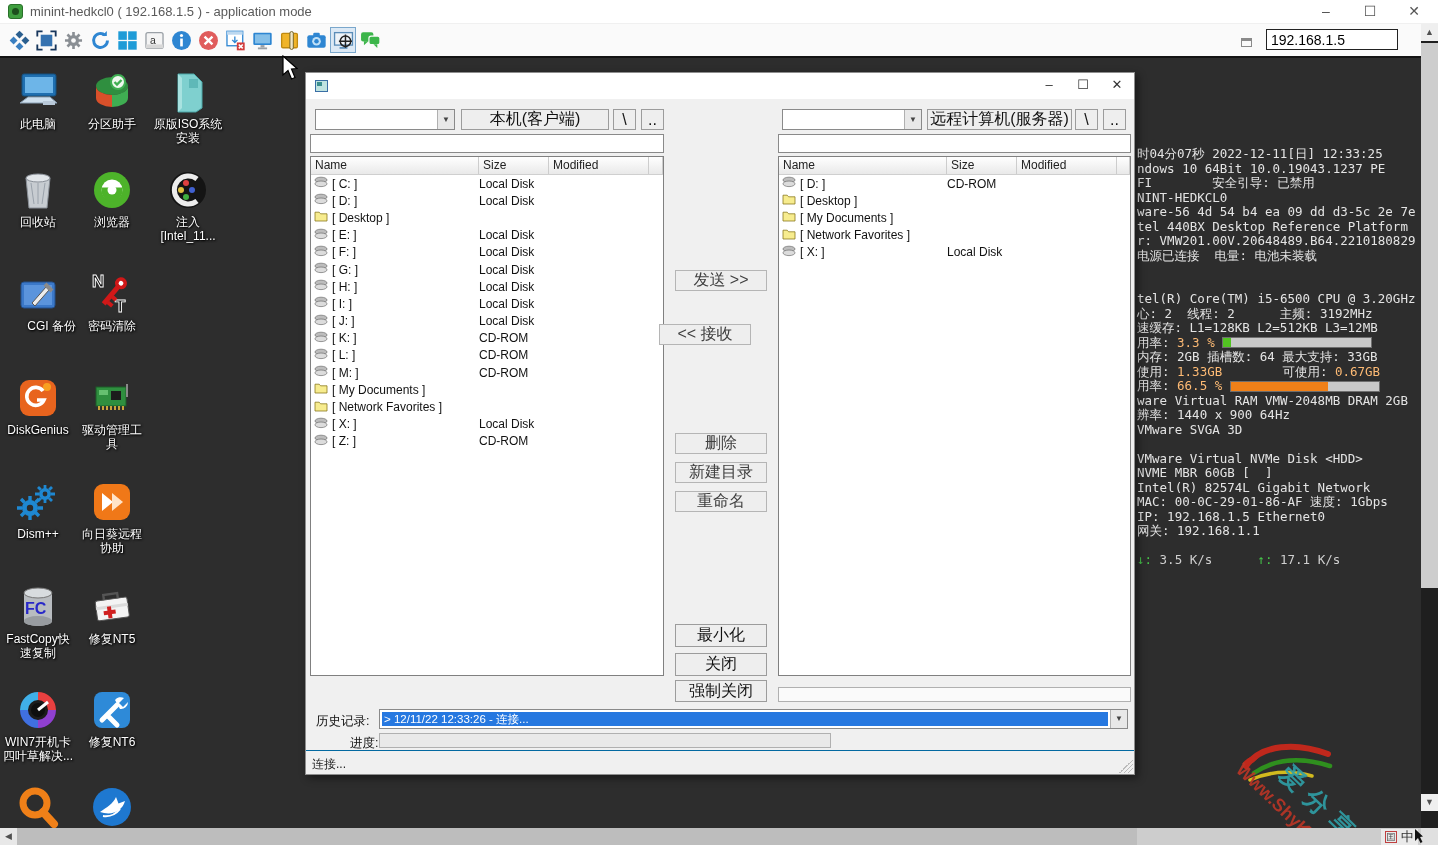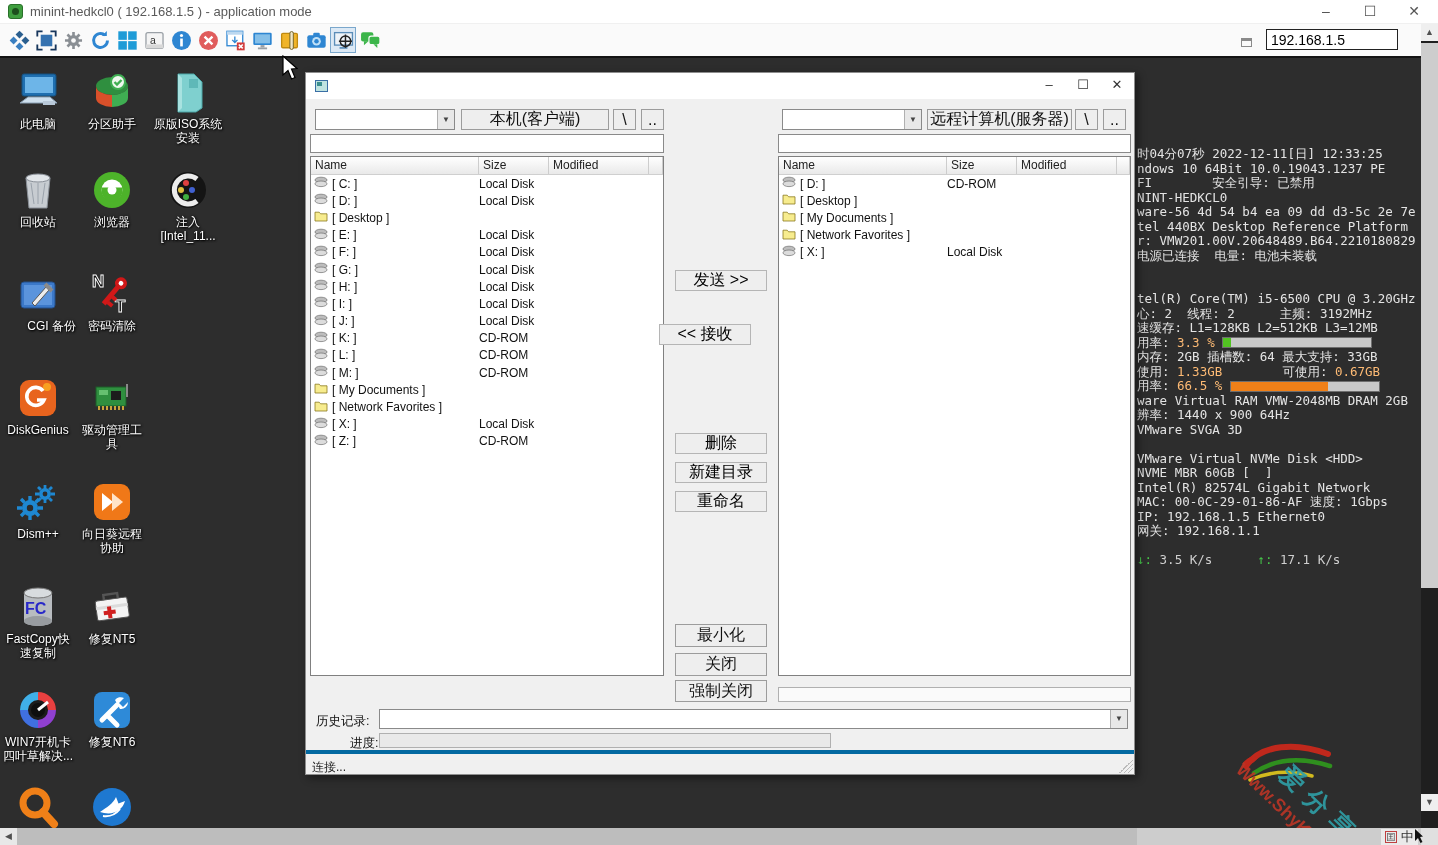--- a/index.html
+++ b/index.html
@@ -63,35 +63,35 @@
   .dlg-title .txt { position:absolute; left:31px; top:6px; font-size:12.5px; color:#222; }
   .dlg-btn { position:absolute; top:0; width:34px; height:26px; text-align:center; line-height:24px; font-size:13px; color:#333; }
   .dlg-btn.min { right:68px; } .dlg-btn.max { right:34px; } .dlg-btn.cls { right:0; }
 
   .combo { position:absolute; height:21px; background:#fff; border:1px solid #8a8a8a; }
   .combo .arrow { position:absolute; right:0; top:0; width:17px; height:19px; background:#e8e8e8; border-left:1px solid #b0b0b0; font-size:8px; color:#444; text-align:center; line-height:19px; }
   .combo .val { position:absolute; left:2px; top:2px; right:19px; bottom:2px; font-size:11.5px; line-height:15px; padding-left:2px; overflow:hidden; white-space:nowrap; }
   .combo.sel .val { background:#2678e0; color:#fff; }
 
   .btn { position:absolute; height:21px; background:#eeeeee; border:1px solid #9c9c9c; font-size:16px; color:#111; display:flex; align-items:center; justify-content:center; }
-  .btn.gray { color:#000000; border-color:#b5b5b5; }
+  .btn.gray { color:#404040; border-color:#b5b5b5; }
 
   .pathbox { position:absolute; height:19px; background:#fff; border:1px solid #8a8a8a; }
   .flist { position:absolute; top:83px; height:520px; background:#fff; border:1px solid #808080; overflow:hidden; }
   .fl-head { display:flex; height:18px; border-bottom:1px solid #cfcfcf; background:linear-gradient(#ffffff,#e9e9e9); }
   .fl-head .seg { font-size:12px; color:#222; padding:1px 0 0 4px; border-right:1px solid #cdcdcd; }
   .fl-row { display:flex; height:17.2px; align-items:center; font-size:12px; color:#111; }
   .c-name { width:168px; display:flex; align-items:center; gap:4px; padding-left:3px; overflow:hidden; white-space:nowrap; }
   .c-size { width:70px; } .c-mod { width:100px; }
   .fl-row svg { flex:0 0 auto; }
   .mbtn { position:absolute; left:0; width:92px; }
 
   .hist-lbl, .prog-lbl { position:absolute; left:10px; font-size:12.5px; color:#111; }
   .progress { position:absolute; left:73px; width:452px; height:15px; background:#e9e9e9; border:1px solid #b0b0b0; }
-  .statusbar { position:absolute; left:0; bottom:0; width:100%; height:24px; border-top:4px solid #0369a1; }
+  .statusbar { position:absolute; left:0; bottom:0; width:100%; height:24px; border-top:1px solid #0369a1; }
   .statusbar .txt { position:absolute; left:6px; top:5px; font-size:12px; color:#222; }
   .grip { position:absolute; right:1px; bottom:1px; width:14px; height:14px;
     background:linear-gradient(135deg, transparent 50%, #bbb 50%, #bbb 55%, transparent 55%, transparent 65%, #bbb 65%, #bbb 70%, transparent 70%, transparent 80%, #bbb 80%, #bbb 85%, transparent 85%); }
   .rstrip { position:absolute; left:472px; top:614px; width:353px; height:15px; background:#fafafa; border:1px solid #b0b0b0; }
 
   
   .cursor { position:absolute; left:281px; top:55px; width:17px; height:26px; z-index:99; }
   .ime-cursor { position:absolute; right:14px; bottom:2px; width:10px; height:14px; z-index:99; }
 </style>
 </head>
@@ -701,20 +701,21 @@
     <div class="btn gray mbtn" style="left:353px; top:227px; width:92px;margin-top:24px;">&lt;&lt; 接收</div>
     <div class="btn gray mbtn" style="left:369px; top:360px; width:92px;">删除</div>
     <div class="btn gray mbtn" style="left:369px; top:389px; width:92px;">新建目录</div>
     <div class="btn gray mbtn" style="left:369px; top:418px; width:92px;">重命名</div>
     <div class="btn mbtn" style="left:369px; top:551px; width:92px; height:23px;">最小化</div>
     <div class="btn mbtn" style="left:369px; top:580px; width:92px; height:23px;">关闭</div>
     <div class="btn mbtn" style="left:369px; top:607px; width:92px; height:22px;">强制关闭</div>
 
     <span class="hist-lbl" style="top:640px;">历史记录:</span>
     <div class="combo sel" style="left:73px; top:636px; width:749px; height:20px;">
+      <span class="val">&gt; 12/11/22 12:33:26 - 连接...</span>
       <span class="arrow" style="height:18px; line-height:18px;">▼</span>
     </div>
     <span class="prog-lbl" style="top:662px;margin-left:34px;">进度:</span>
     <div class="progress" style="top:660px;"></div>
 
     <div class="statusbar">
       <span class="txt">连接...</span>
       <span class="grip"></span>
     </div>
   </div>

